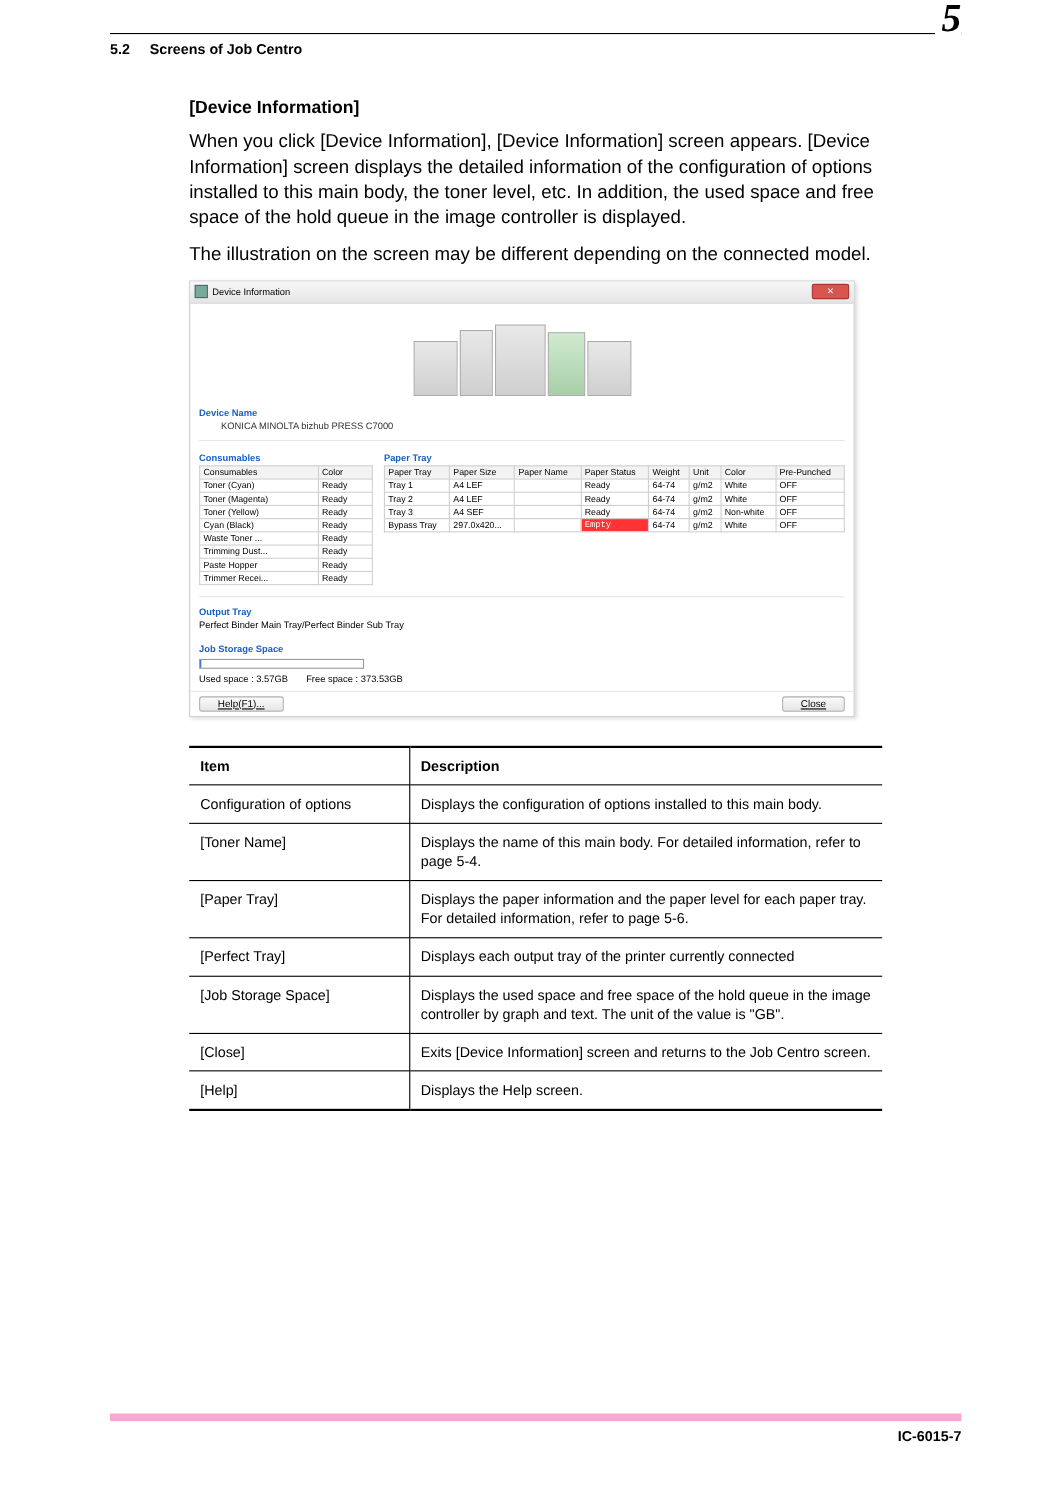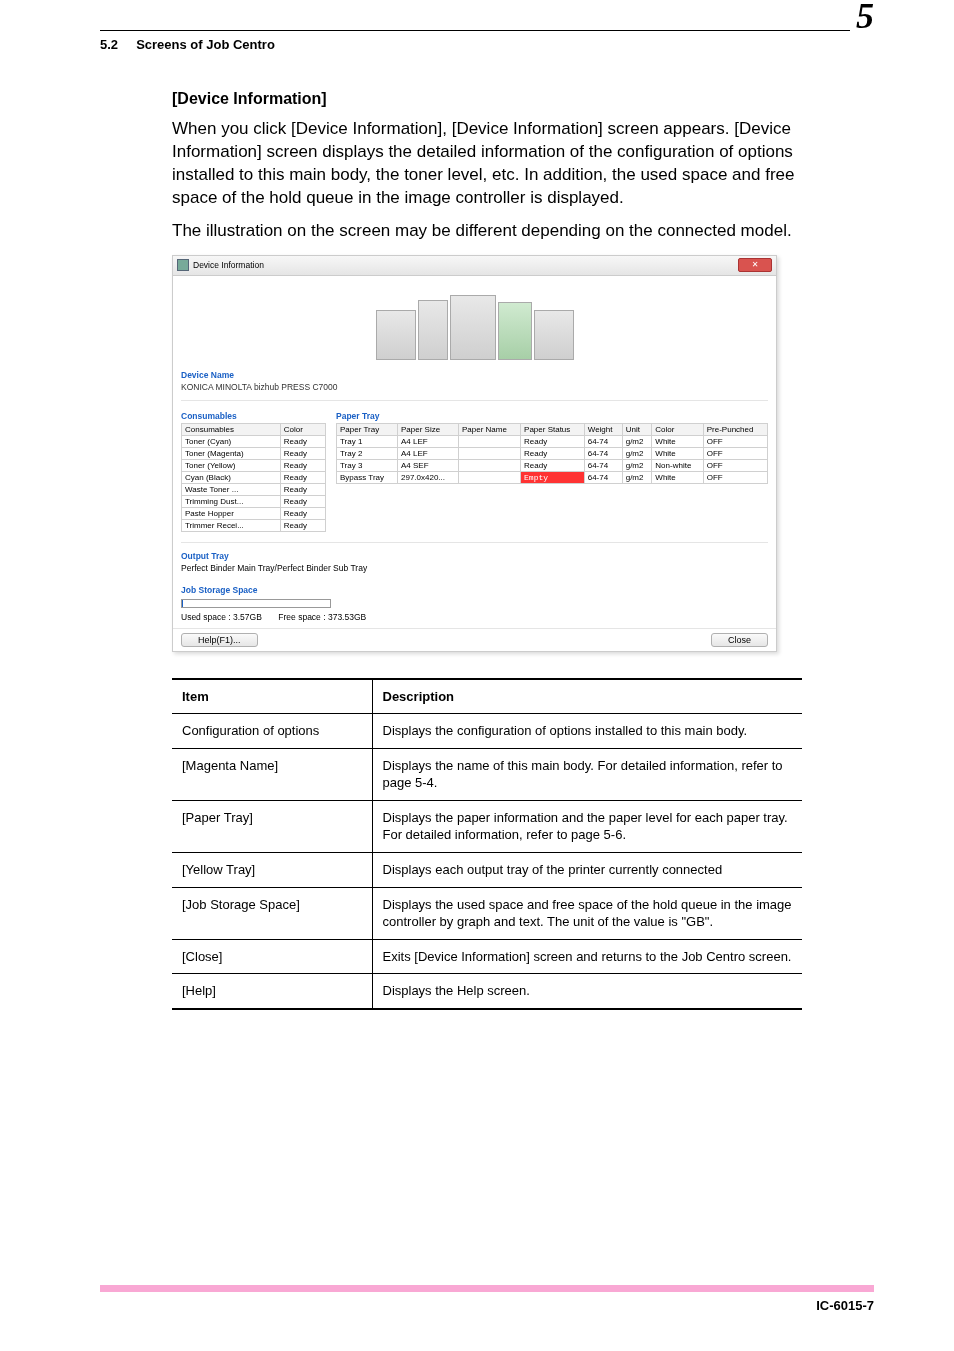--- a/index.html
+++ b/index.html
@@ -94,28 +94,29 @@
     border: 1px solid #aaa;
   }
   .section-label {
     color: #1a60c5;
     font-weight: 600;
     padding: 4px 8px 2px 8px;
   }
   .device-name-val {
     padding: 0 8px 6px 8px;
     color: #333;
+    margin-left: 20px;
   }
   .hr-thin { border-top: 1px solid #e5e5e5; margin: 2px 8px; }
   .two-col {
     display: flex;
     padding: 4px 8px 8px 8px;
     gap: 10px;
   }
-  .col-consumables { width: 145px; }
+  .col-consumables { width: 158px; }
   .col-papertray { flex: 1; }
   table.mini {
     border-collapse: collapse;
     width: 100%;
     font-size: 8px;
   }
   table.mini th, table.mini td {
     border: 1px solid #d0d0d0;
     padding: 1px 3px;
     text-align: left;
@@ -123,21 +124,21 @@
   }
   table.mini th { background: #f3f3f3; font-weight: normal; }
   .empty-hl { background: #ff3333; color: #fff; text-align: center; font-family: Liberation Mono, monospace; }
   .storage-bar {
     width: 150px; height: 9px; border: 1px solid #999; margin: 2px 0; display: inline-block;
     position: relative; background: #fff;
   }
   .storage-fill { height: 100%; width: 1%; background: #1a60c5; }
   .window-footer {
     display: flex; justify-content: space-between; align-items: center;
-    padding: 4px 8px; border-top: 1px solid #e5e5e5;
+    padding: 4px 8px; border-top: 1px solid #e5e5e5; text-decoration: underline;
   }
   .btn {
     display: inline-block; border: 1px solid #b0b0b0; border-radius: 3px;
     background: linear-gradient(#fafafa,#e6e6e6);
     padding: 1px 16px; font-size: 9px;
   }
   
   table.desc {
     margin-top: 26px;
     border-collapse: collapse;
@@ -349,29 +350,29 @@
           <th>Item</th>
           <th>Description</th>
         </tr>
       </thead>
       <tbody id="desc-body">
           <tr>
             <td>Configuration of options</td>
             <td>Displays the configuration of options installed to this main body.</td>
           </tr>
           <tr>
-            <td>[Magenta Name]</td>
+            <td>[Toner Name]</td>
             <td>Displays the name of this main body. For detailed information, refer to page 5-4.</td>
           </tr>
           <tr>
             <td>[Paper Tray]</td>
             <td>Displays the paper information and the paper level for each paper tray. For detailed information, refer to page 5-6.</td>
           </tr>
           <tr>
-            <td>[Yellow Tray]</td>
+            <td>[Perfect Tray]</td>
             <td>Displays each output tray of the printer currently connected</td>
           </tr>
           <tr>
             <td>[Job Storage Space]</td>
             <td>Displays the used space and free space of the hold queue in the image controller by graph and text. The unit of the value is "GB".</td>
           </tr>
           <tr>
             <td>[Close]</td>
             <td>Exits [Device Information] screen and returns to the Job Centro screen.</td>
           </tr>

